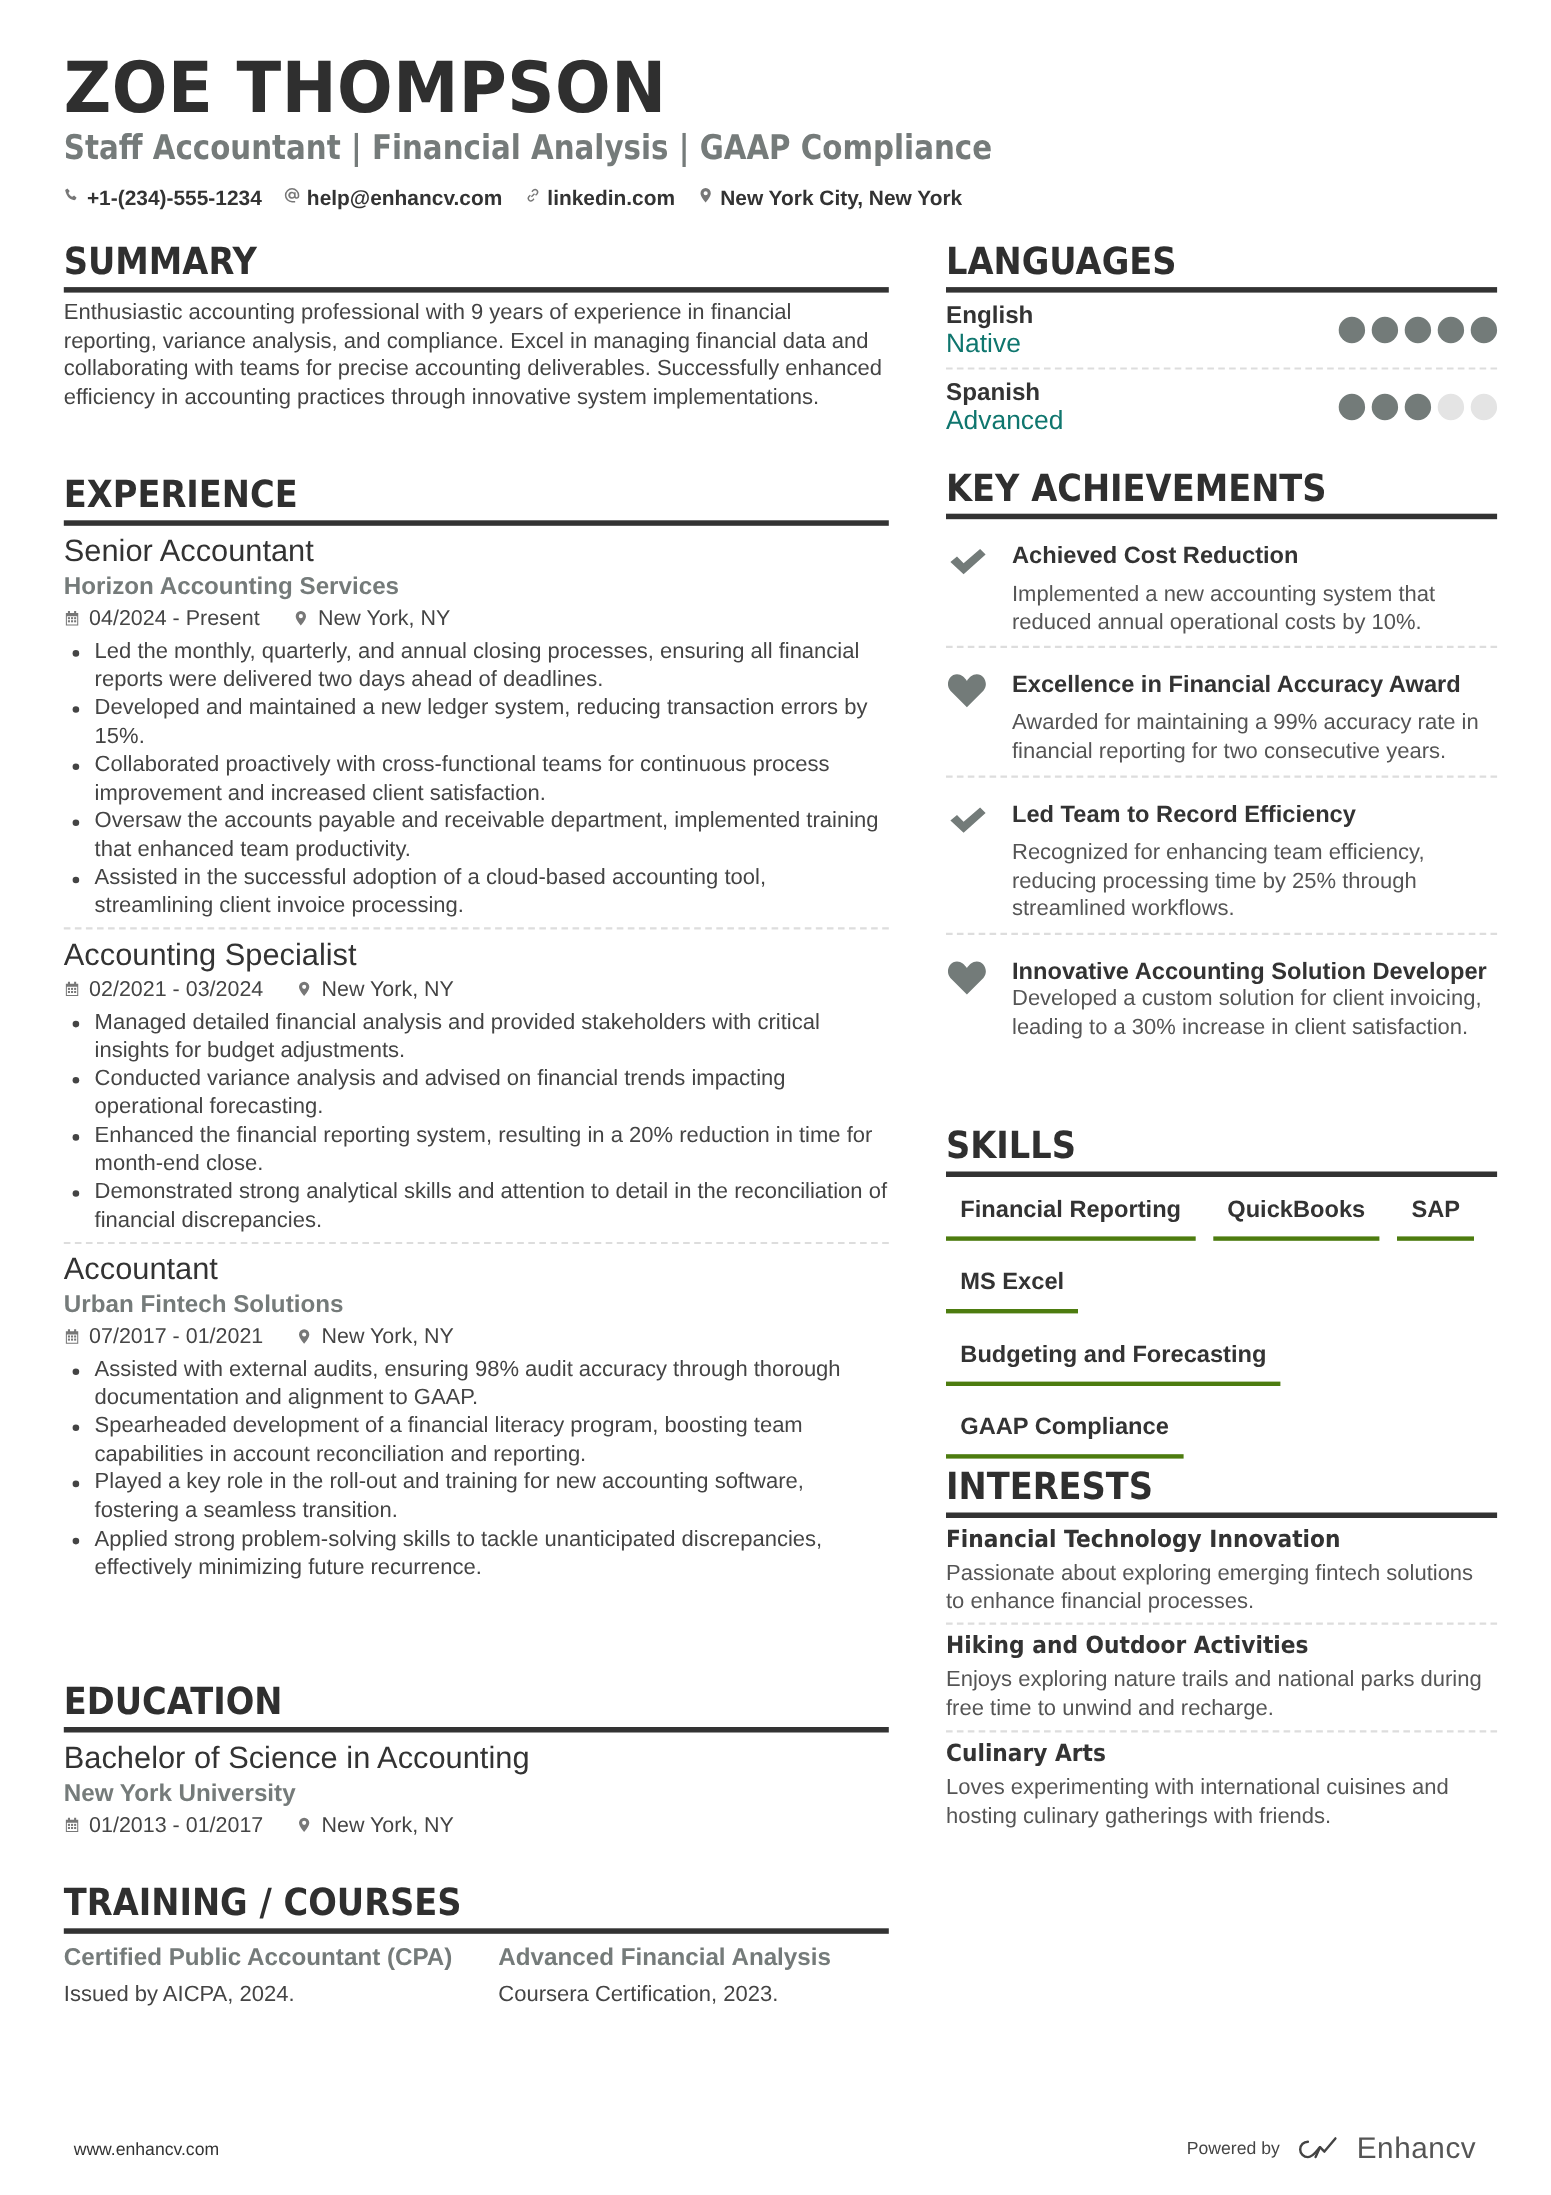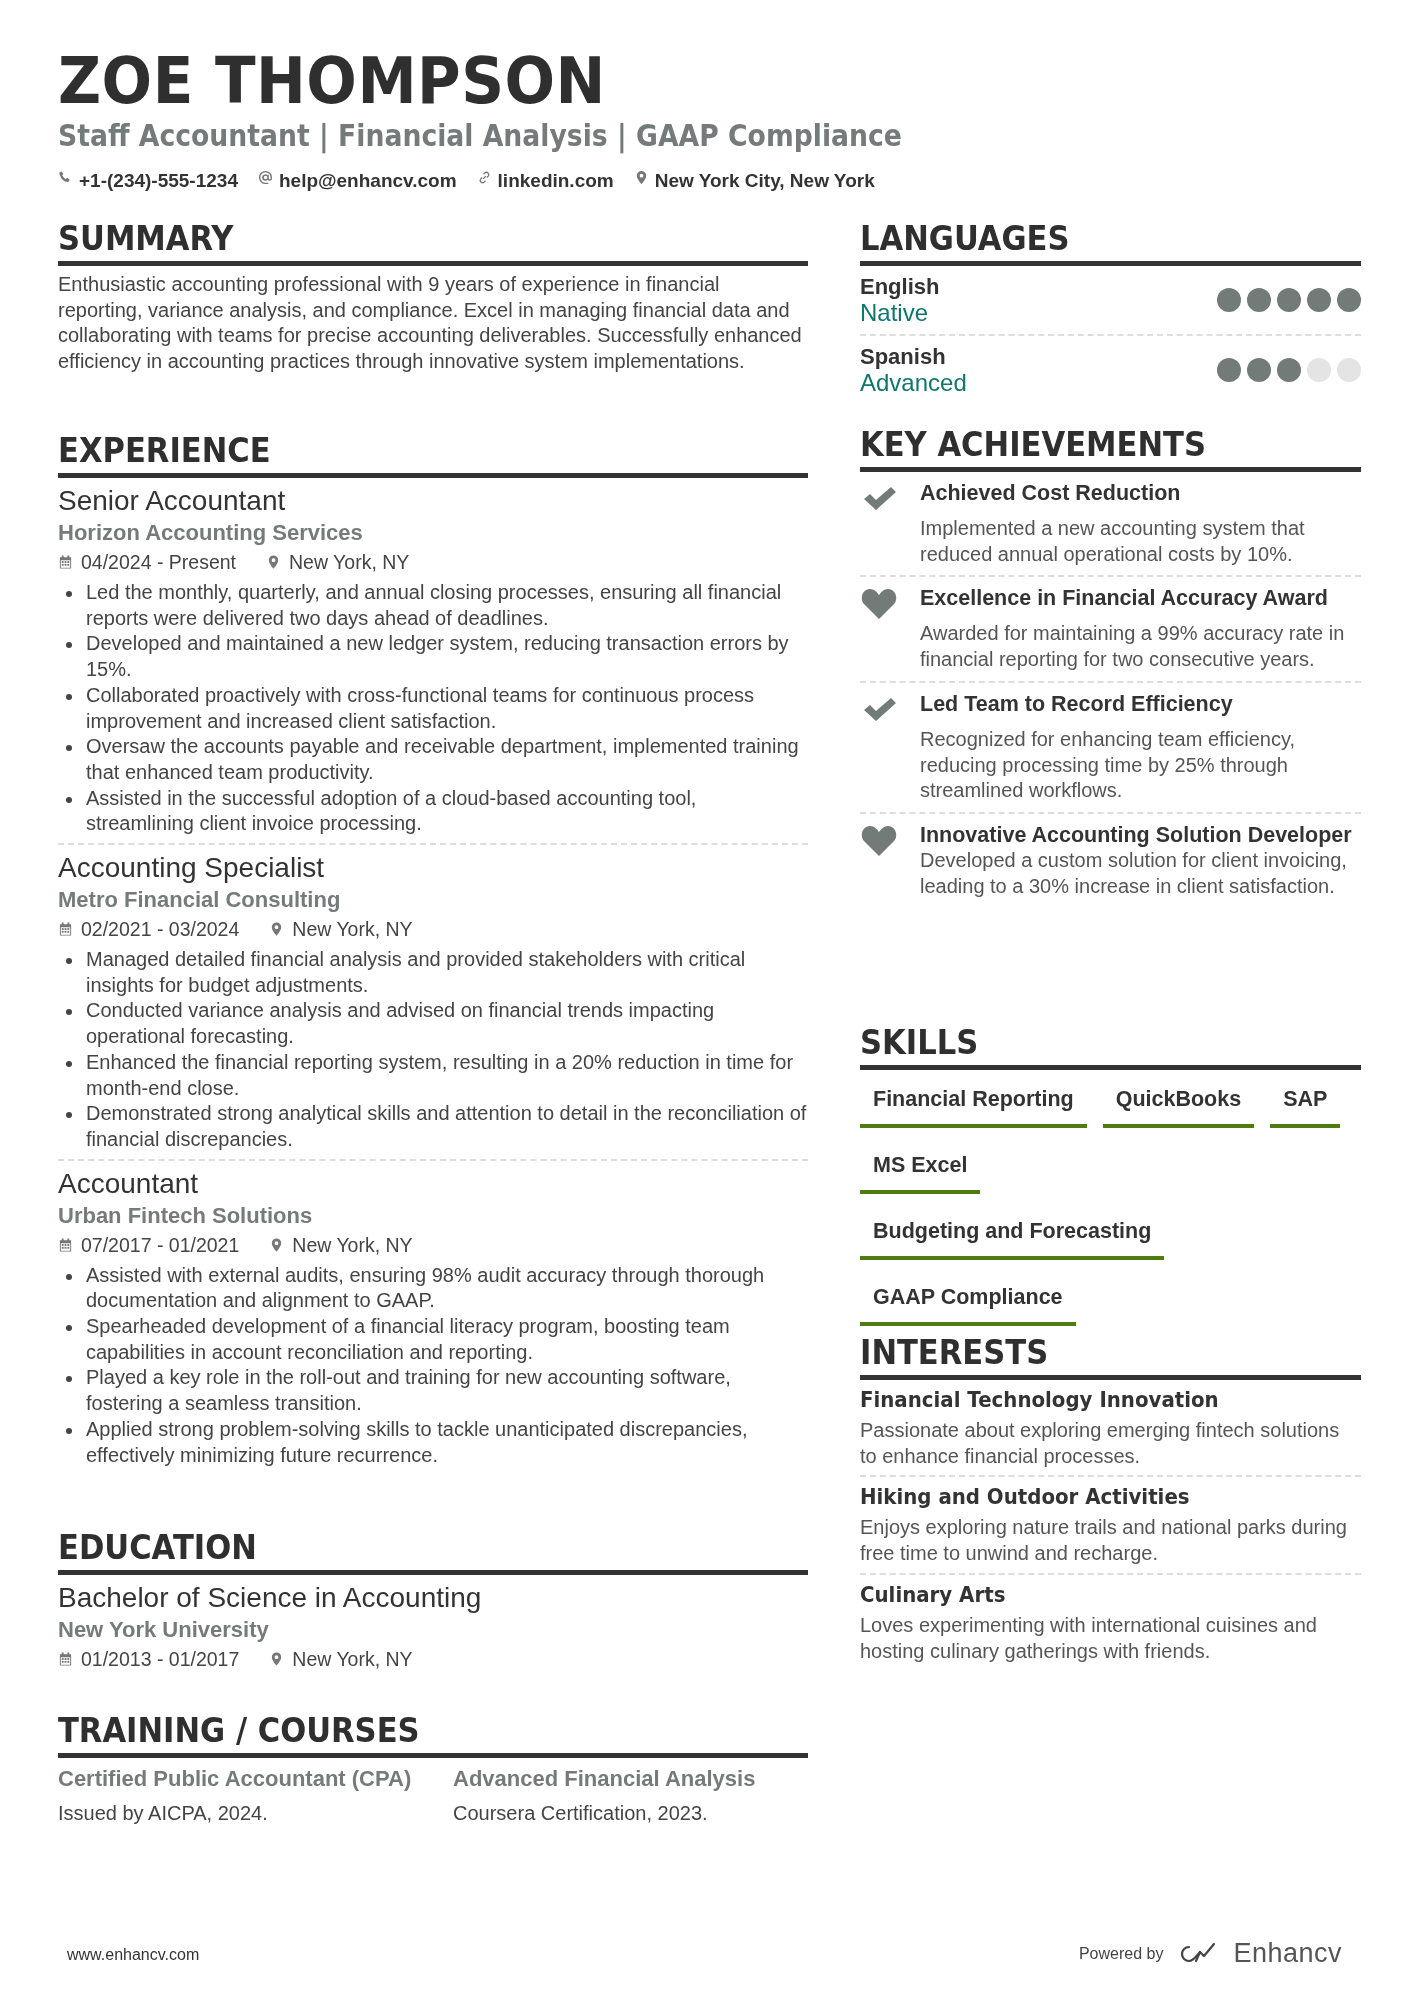--- a/index.html
+++ b/index.html
@@ -24,21 +24,21 @@
 ul.bullets{list-style:none;margin-top:4px}
 ul.bullets li{position:relative;padding-left:28px;font-size:20px;color:#444;line-height:25.7px}
 ul.bullets li:before{content:"";position:absolute;left:8px;top:11px;width:6px;height:6px;border-radius:50%;background:#444}
 .dash{border-top:2px dashed #ddd;margin:6px 0}
 .lang-row{display:flex;justify-content:space-between;align-items:center;height:68px}
 .lang-name{font-size:22px;font-weight:bold;color:#333;line-height:26px}
 .lang-level{font-size:24px;color:#0f766e;line-height:26px}
 .dots{display:flex;gap:6px}
 .dot{width:24px;height:24px;border-radius:50%;background:#737b79}
 .dot.off{background:#e4e4e4}
-.ach{display:flex;padding:8px 0 8px 0}
+.ach{display:flex;padding:20px 0 8px 0}
 .ach-icon{width:60px;flex:none;padding-top:2px}
 .ach-icon svg{width:38px;height:34px;fill:#737b79}
 .ach-title{font-size:21.5px;font-weight:bold;color:#333;line-height:26px;margin-bottom:10px}
 .ach-desc{font-size:20px;color:#555;line-height:25.7px}
 .skills{display:flex;flex-wrap:wrap;column-gap:16px;row-gap:0}
 .skill{font-size:21.5px;font-weight:bold;color:#333;padding:10px 13px 12px 13px;border-bottom:4px solid #4d7c0f;margin-bottom:14px;line-height:26px}
 .int-title{font-size:21.5px;font-weight:bold;color:#333;line-height:28px;font-family:"DejaVu Sans",sans-serif;transform:scaleX(0.92);transform-origin:left;white-space:nowrap}
 .int-desc{font-size:20px;color:#555;line-height:25.7px;margin-top:4px}
 .train{display:flex;gap:40px}
 .train .c{width:355px}
@@ -119,21 +119,20 @@
       <li>Developed and maintained a new ledger system, reducing transaction errors by 15%.</li>
       <li>Collaborated proactively with cross-functional teams for continuous process improvement and increased client satisfaction.</li>
       <li>Oversaw the accounts payable and receivable department, implemented training that enhanced team productivity.</li>
       <li>Assisted in the successful adoption of a cloud-based accounting tool, streamlining client invoice processing.</li>
     </ul>
   </div>
   <div class="dash"></div>
 
   <div>
     <div class="job-title">Accounting Specialist</div>
-    <div class="company">Metro Financial Consulting</div>
     <div class="meta">
       <span class="m">
           <svg viewBox="0 0 16 16">
             <path d="M2 3h12v12H2zM4 1h2v3H4zm6 0h2v3h-2zM3 6v8h10V6z"></path>
             <rect x="4" y="7" width="2" height="2"></rect>
             <rect x="7" y="7" width="2" height="2"></rect>
             <rect x="10" y="7" width="2" height="2"></rect>
             <rect x="4" y="10" width="2" height="2"></rect>
             <rect x="7" y="10" width="2" height="2"></rect>
             <rect x="10" y="10" width="2" height="2"></rect>

